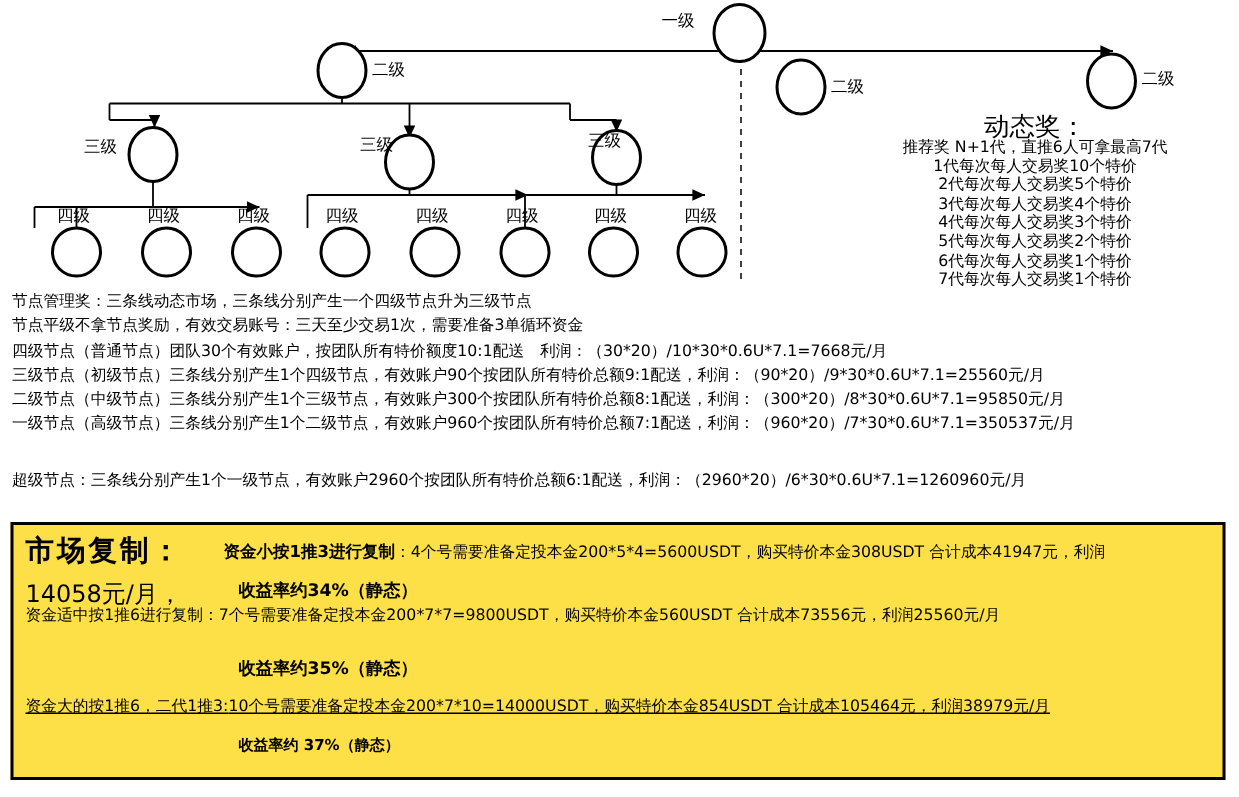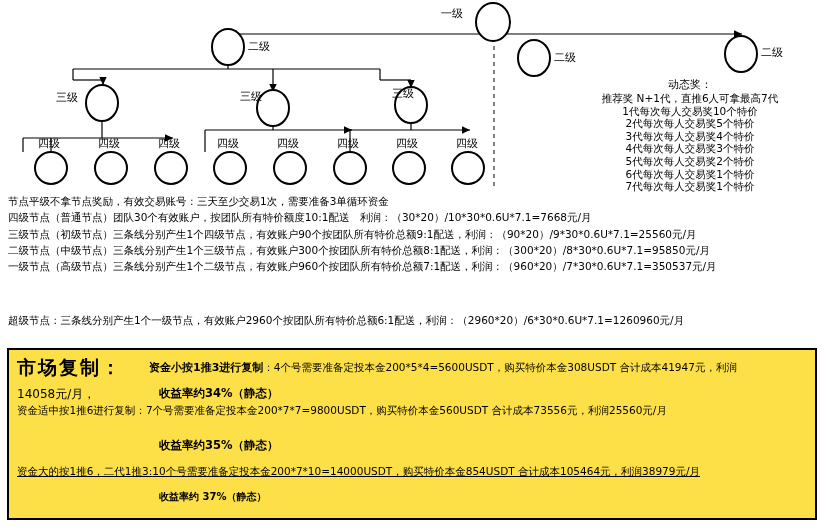--- a/index.html
+++ b/index.html
@@ -44,21 +44,21 @@
     position: absolute;
     left: 556px;
     top: 78px;
     width: 268px;
     text-align: center;
     font-size: 10.5px;
     line-height: 12.6px;
     white-space: nowrap;
   }
   #dynamic-reward .dr-title {
-    font-size: 11px;
+    font-size: 17px;
     line-height: 14px;
   }
   
   #node-rules {
     position: absolute;
     left: 8px;
     top: 193px;
     width: 812px;
     font-size: 10.5px;
     line-height: 16.3px;
@@ -99,21 +99,21 @@
     left: 8px;
     font-size: 10.5px;
     line-height: 15px;
     white-space: nowrap;
   }
   .plan .lead {
     font-weight: bold;
     font-size: 11px;
   }
   #plan-1 { top: 10px; left: 140px; width: 665px; }
-  #plan-1-cont { position: absolute; left: 8px; top: 36px; font-size: 12px; white-space: nowrap; }
+  #plan-1-cont { position: absolute; left: 8px; top: 36px; font-size: 16px; white-space: nowrap; }
   #plan-1-rate { position: absolute; left: 150px; top: 36px; font-size: 11.5px; font-weight: bold; white-space: nowrap; }
   #plan-2 { top: 53px; left: 8px; }
   #plan-2-rate { position: absolute; left: 150px; top: 88px; font-size: 11.5px; font-weight: bold; white-space: nowrap; }
   #plan-3 { top: 114px; left: 8px; text-decoration: underline; }
   #plan-3-rate { position: absolute; left: 150px; top: 140px; font-size: 10px; font-weight: bold; white-space: nowrap; }
 </style>
 </head>
 <body>
 
 <div id="page">
@@ -206,20 +206,21 @@
     <div>1代每次每人交易奖10个特价</div>
     <div>2代每次每人交易奖5个特价</div>
     <div>3代每次每人交易奖4个特价</div>
     <div>4代每次每人交易奖3个特价</div>
     <div>5代每次每人交易奖2个特价</div>
     <div>6代每次每人交易奖1个特价</div>
     <div>7代每次每人交易奖1个特价</div>
   </div>
 
   <div id="node-rules">
+    <span class="rule-line">节点管理奖：三条线动态市场，三条线分别产生一个四级节点升为三级节点</span>
     <span class="rule-line">节点平级不拿节点奖励，有效交易账号：三天至少交易1次，需要准备3单循环资金</span>
     <span class="rule-line">四级节点（普通节点）团队30个有效账户，按团队所有特价额度10:1配送　利润：（30*20）/10*30*0.6U*7.1=7668元/月</span>
     <span class="rule-line">三级节点（初级节点）三条线分别产生1个四级节点，有效账户90个按团队所有特价总额9:1配送，利润：（90*20）/9*30*0.6U*7.1=25560元/月</span>
     <span class="rule-line">二级节点（中级节点）三条线分别产生1个三级节点，有效账户300个按团队所有特价总额8:1配送，利润：（300*20）/8*30*0.6U*7.1=95850元/月</span>
     <span class="rule-line">一级节点（高级节点）三条线分别产生1个二级节点，有效账户960个按团队所有特价总额7:1配送，利润：（960*20）/7*30*0.6U*7.1=350537元/月</span>
   </div>
 
   <div id="super-node">超级节点：三条线分别产生1个一级节点，有效账户2960个按团队所有特价总额6:1配送，利润：（2960*20）/6*30*0.6U*7.1=1260960元/月</div>
 
   <div id="market-box">

